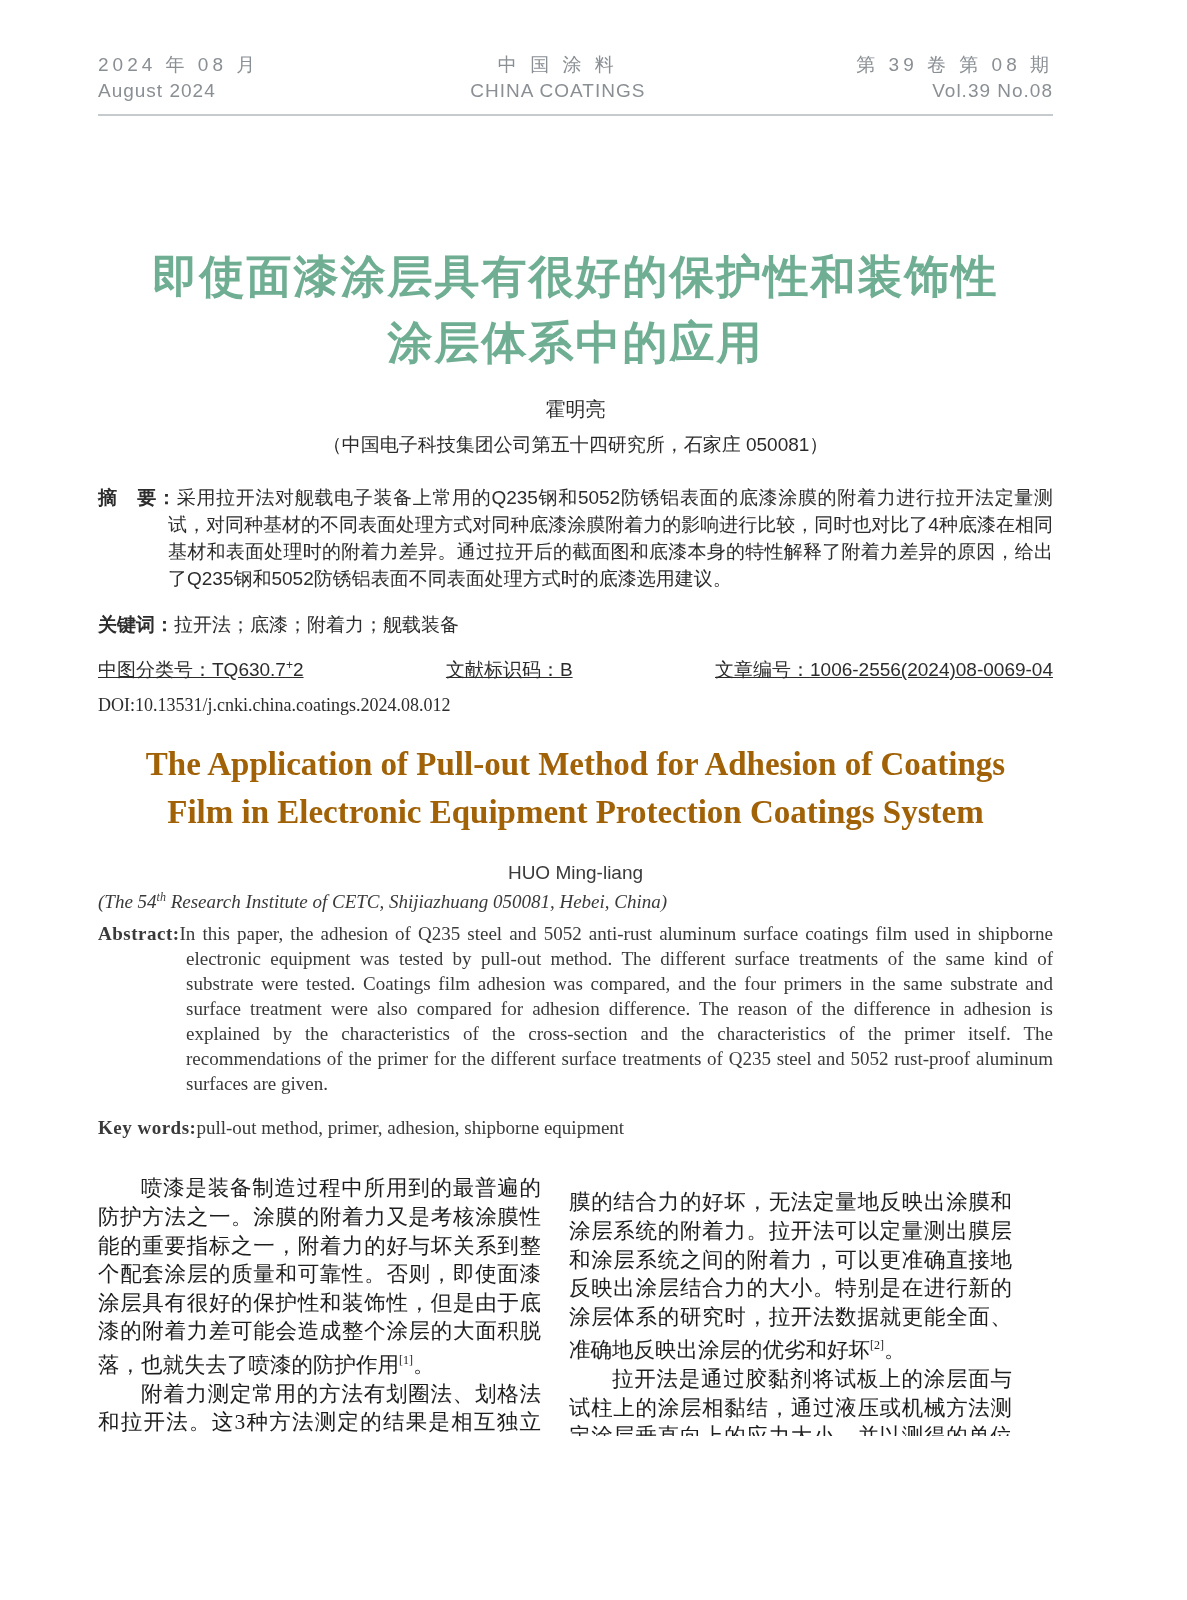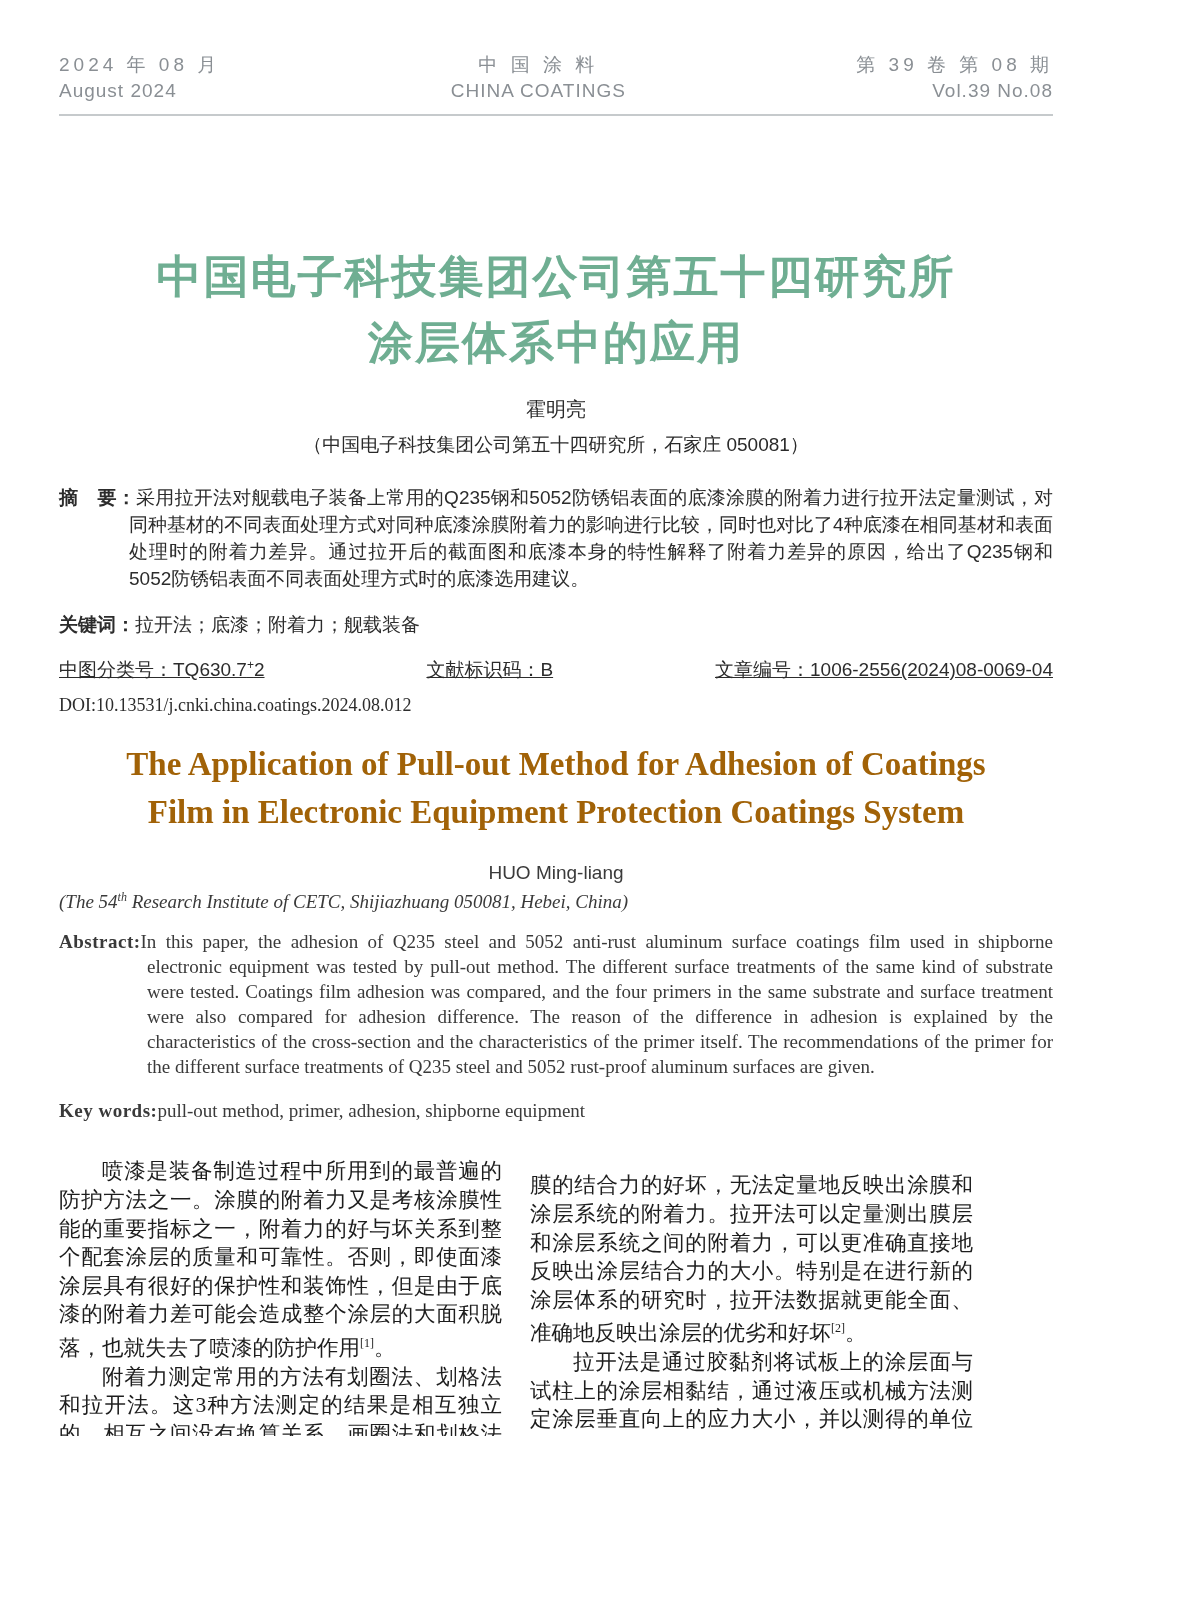--- a/index.html
+++ b/index.html
@@ -3,21 +3,21 @@
 <meta charset="utf-8">
 <style>
   html, body { margin: 0; padding: 0; background: #ffffff; }
   .page {
     position: relative;
     width: 1187px;
     height: 1436px;
     background: #ffffff;
     overflow: hidden;
     box-sizing: border-box;
-    padding: 52px 134px 0 59px;
+    padding: 52px 134px 0 98px;
     font-family: "Liberation Serif", serif;
     color: #222222;
   }
 
   
   .jheader {
     display: flex;
     justify-content: space-between;
     align-items: flex-start;
     color: #8a8f94;
@@ -111,21 +111,21 @@
     margin-top: 6px;
     font-family: "Liberation Serif", serif;
     font-style: italic;
     font-size: 19px;
     color: #3a3a3a;
   }
   .affil-en sup { font-size: 12px; }
 
   
   .hang-en {
-    margin-top: 16px;
+    margin-top: 8px;
     font-family: "Liberation Serif", serif;
     font-size: 19px;
     line-height: 25px;
     color: #3a3a3a;
     text-align: justify;
     padding-left: 88px;
     text-indent: -88px;
   }
   .hang-en.kw { margin-top: 10px; }
   .hang-en .lbl { font-weight: 700; letter-spacing: 0.5px; }
@@ -227,21 +227,21 @@
       <div class="en">CHINA COATINGS</div>
     </div>
     <div class="col right">
       <div class="cn">第 39 卷  第 08 期</div>
       <div class="en">Vol.39  No.08</div>
     </div>
   </div>
   <hr class="header-rule">
 
   <div class="title-cn">
-    <div>中国电子科技集团公司第五十四研究所</div>
+    <div>即使面漆涂层具有很好的保护性和装饰性</div>
     <div>涂层体系中的应用</div>
   </div>
   <div class="author-cn">霍明亮</div>
   <div class="affil-cn">（中国电子科技集团公司第五十四研究所，石家庄  050081）</div>
 
   <p class="hang-cn"><span class="lbl">摘　要：</span><span>采用拉开法对舰载电子装备上常用的Q235钢和5052防锈铝表面的底漆涂膜的附着力进行拉开法定量测试，对同种基材的不同表面处理方式对同种底漆涂膜附着力的影响进行比较，同时也对比了4种底漆在相同基材和表面处理时的附着力差异。通过拉开后的截面图和底漆本身的特性解释了附着力差异的原因，给出了Q235钢和5052防锈铝表面不同表面处理方式时的底漆选用建议。</span></p>
   <p class="hang-cn kw"><span class="lbl">关键词：</span><span>拉开法；底漆；附着力；舰载装备</span></p>
 
   <div class="meta-row">
     <span><span>中图分类号：</span><span>TQ630.7</span><sup>+</sup><span>2</span></span>

